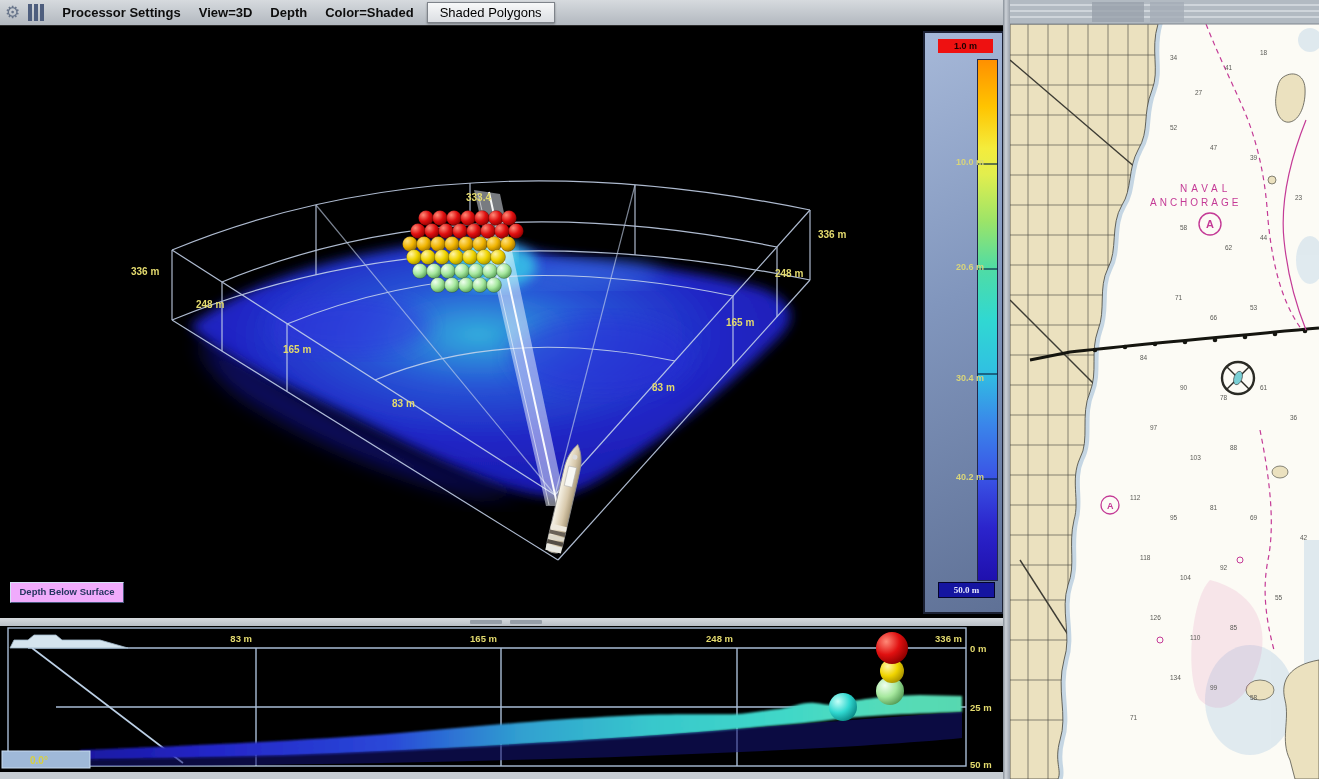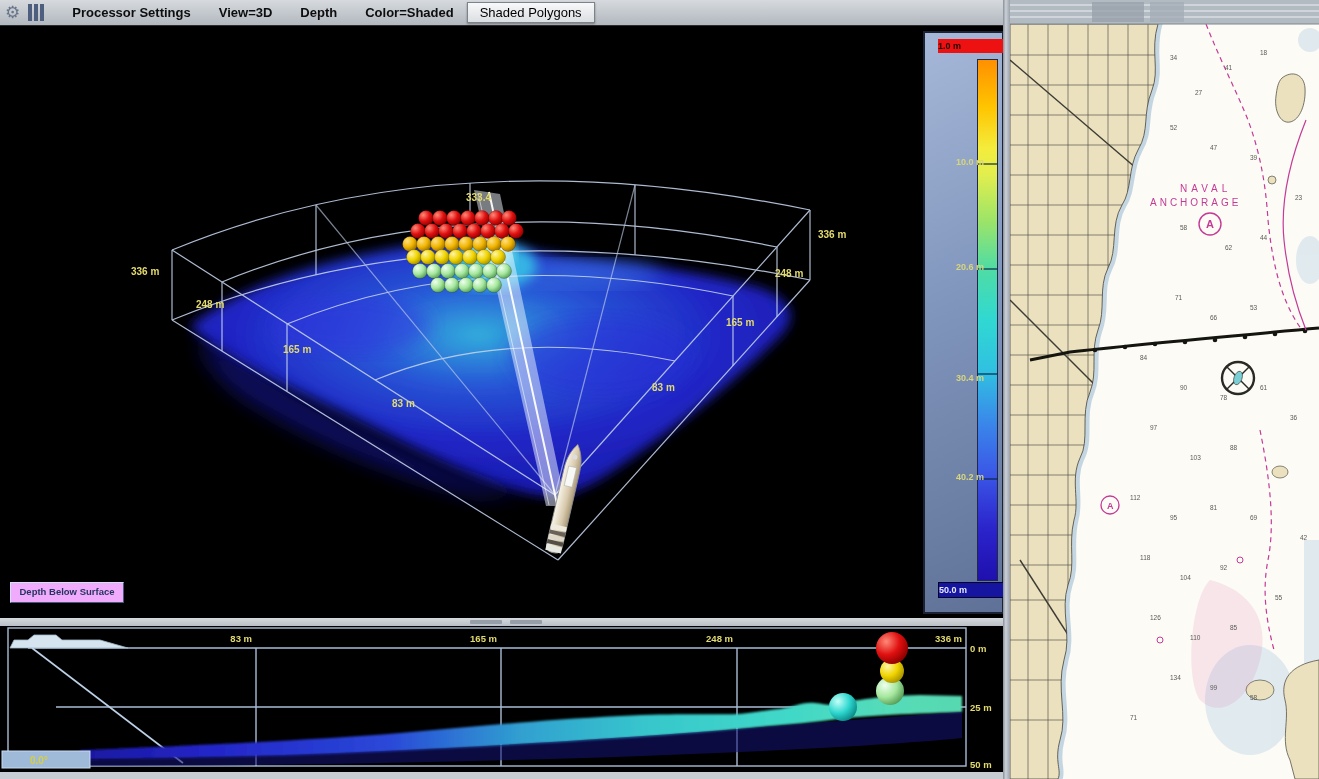--- a/index.html
+++ b/index.html
@@ -5,42 +5,42 @@
   html,body{margin:0;padding:0;background:#222;}
   .screen{position:relative;width:1319px;height:779px;background:#000;overflow:hidden;
           font-family:"Liberation Sans",sans-serif;}
   
   .menubar{position:absolute;left:0;top:0;width:1003px;height:26px;
            background:linear-gradient(#d6dade,#b2b8bf);display:flex;align-items:center;
            border-bottom:1px solid #2b2b2b;box-sizing:border-box;}
   .gear{font-size:17px;color:#68758b;margin-left:5px;line-height:1;cursor:default;}
   .bars{display:inline-flex;gap:2px;margin-left:8px;}
   .bars span{width:4px;height:17px;background:#4e5e7e;}
-  .menu-item{margin-left:28px;font-weight:bold;font-size:13px;color:#0d0d0d;cursor:default;white-space:nowrap;}
+  .menu-item{margin-left:18px;font-weight:bold;font-size:13px;color:#0d0d0d;cursor:default;white-space:nowrap;}
   .active-tab{margin-left:13px;padding:2px 12px;font-weight:normal;font-size:13px;color:#000;
               background:linear-gradient(#f7f8f9,#dcdfe3);border:1px solid #7e838a;
               box-shadow:0 1px 2px rgba(0,0,0,.35);white-space:nowrap;}
   
   .svg3d{position:absolute;left:0;top:26px;}
   .svgprof{position:absolute;left:0;top:626px;}
   .svgchart{position:absolute;left:1010px;top:0;}
   .divider-h{position:absolute;left:0;top:618px;width:1003px;height:8px;
              background:linear-gradient(#d6dade,#b9bfc6);}
   .handle{position:absolute;top:2px;width:32px;height:4px;background:#969ea8;border-radius:1px;}
   .divider-v{position:absolute;left:1003px;top:0;width:7px;height:779px;
              background:linear-gradient(90deg,#878f98,#ccd1d7 40%,#9aa1aa);}
   .bottom-strip{position:absolute;left:0;top:772px;width:1003px;height:7px;background:#c7cdd3;}
   
   #scale-panel{position:absolute;left:923px;top:31px;width:81px;height:583px;
                background:linear-gradient(155deg,#a6b8d8 0%,#8196bd 45%,#5f7196 100%);
                border:2px solid #1c2133;box-sizing:border-box;}
-  .scale-badge{position:absolute;left:13px;width:65px;height:14px;font-size:9px;font-weight:bold;
-               line-height:14px;}
+  .scale-badge{position:absolute;left:13px;width:55px;height:14px;font-size:9px;font-weight:bold;
+               text-align:center;line-height:14px;}
   #scale-top{top:6px;background:#ee1111;color:#1d0000;}
-  #scale-bottom{top:549px;background:#1515a0;color:#e6e9ff;border:1px solid #05052a;}
+  #scale-bottom{top:549px;background:#1515a0;color:#e6e9ff;border:1px solid #05052a;font-family:Liberation Serif, serif;}
   #scale-bar{position:absolute;left:52px;top:26px;width:19px;height:520px;border:1px solid #23284a;
      background:linear-gradient(#ff9000 0%,#ffc400 9%,#f4ec3c 17%,#e2ee4e 22%,#9ce468 31%,
         #50dca4 40%,#30d8d2 50%,#30c0e2 60%,#3a86ea 70%,#3a55e6 80%,#2b24cc 90%,#1f10ae 100%);}
   .scale-tick{position:absolute;left:52px;width:21px;height:2px;background:rgba(10,40,70,.6);}
   .scale-label{position:absolute;left:0;width:47px;text-align:right;font-size:9px;font-weight:bold;color:#d9d57a;padding-left:12px;}
   
   #depth-btn{position:absolute;left:10px;top:582px;width:112px;height:19px;background:#f0abfc;
              border-top:1px solid #d3e2f4;border-left:1px solid #d3e2f4;
              border-right:1px solid #46597c;border-bottom:1px solid #46597c;
              color:#25355f;font-size:9.5px;font-weight:bold;text-align:center;line-height:18px;cursor:default;}

